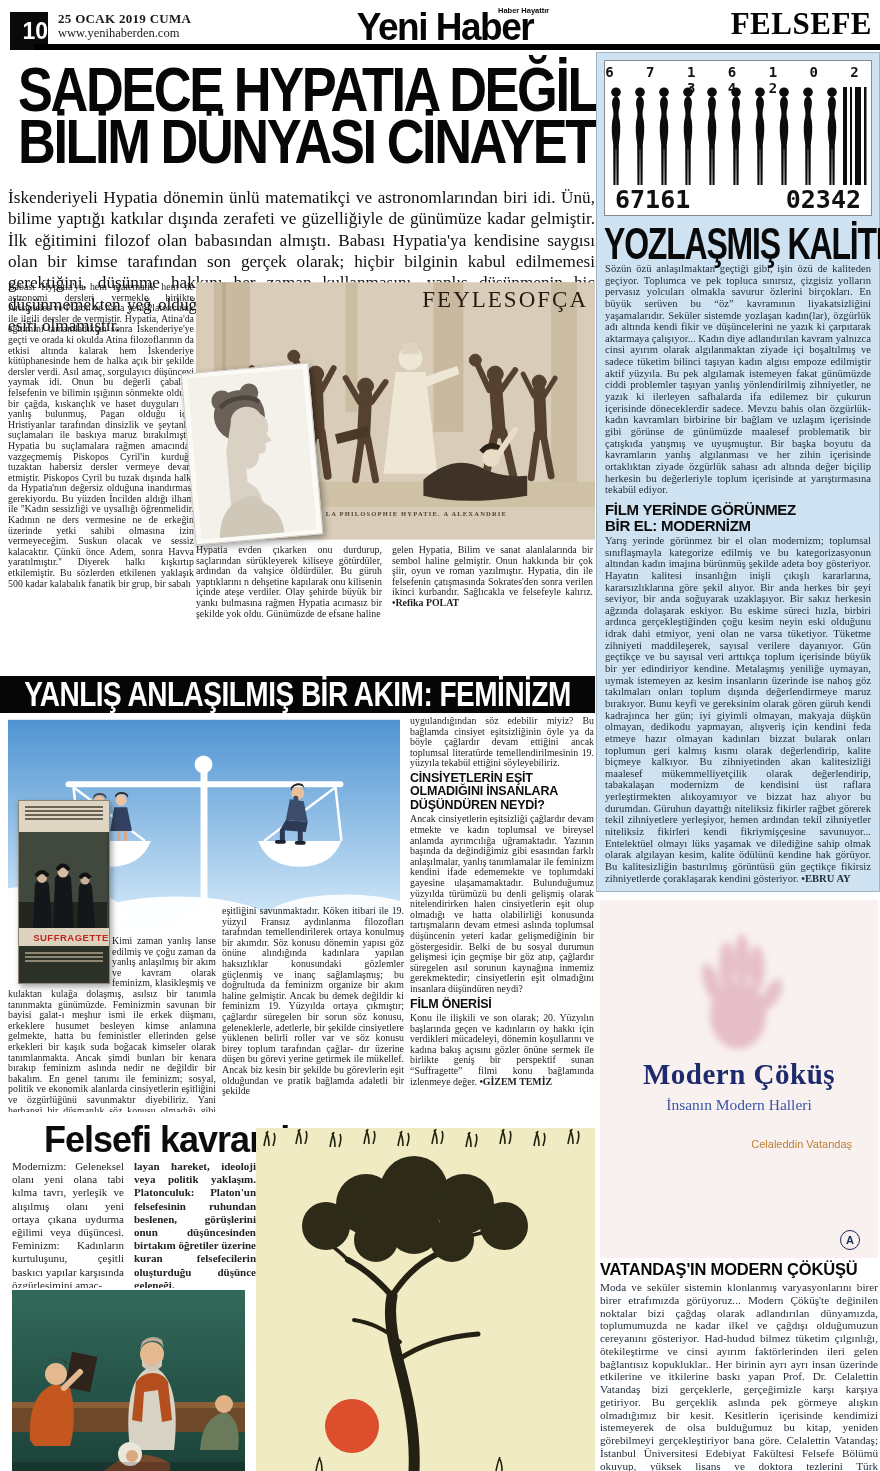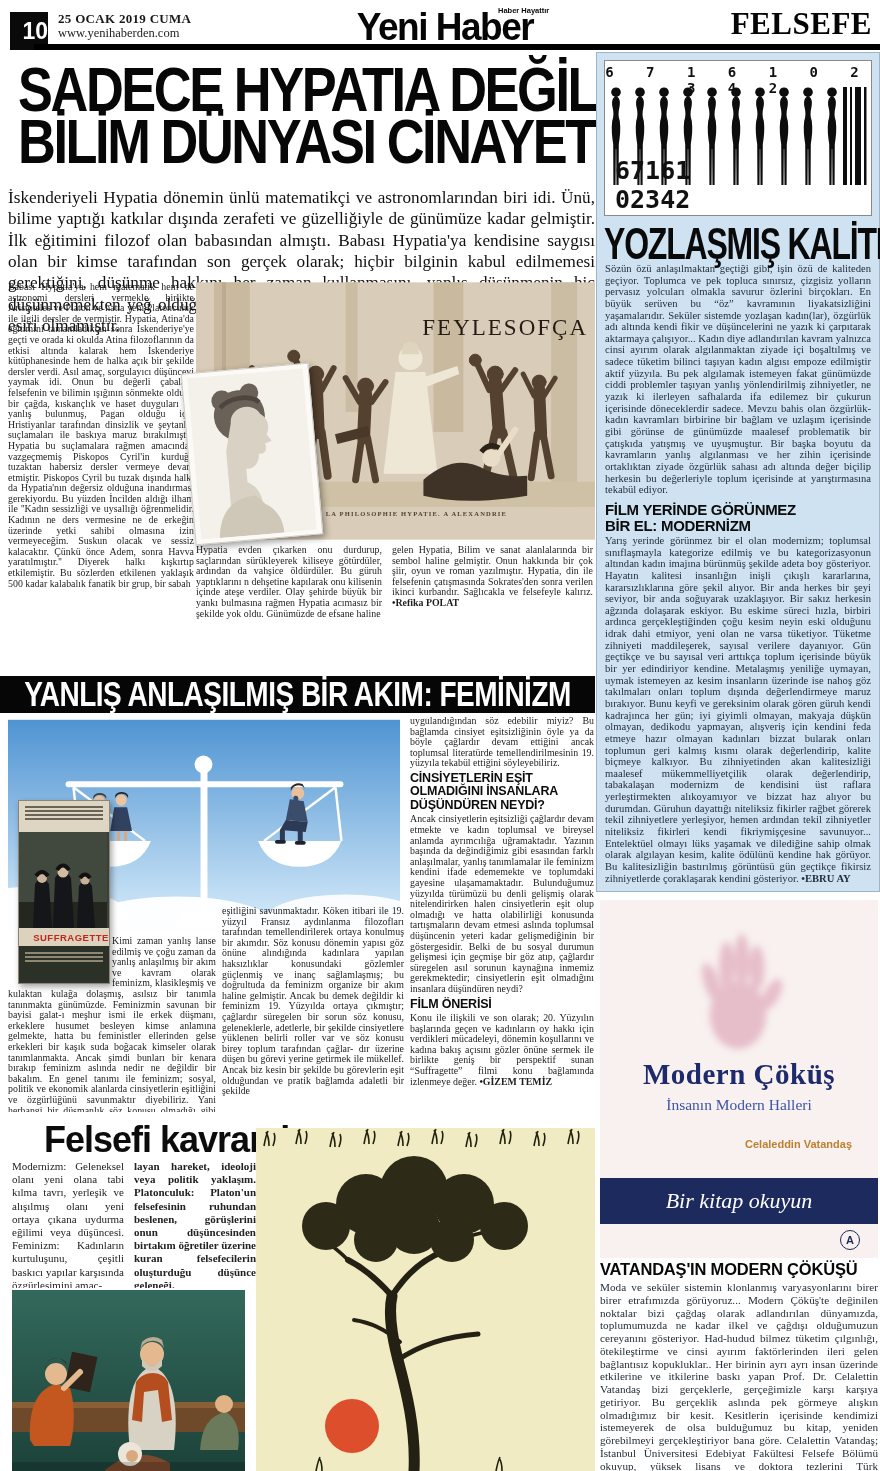--- a/index.html
+++ b/index.html
@@ -27,31 +27,31 @@
               line-height:1.05;letter-spacing:-.3px;color:#0c0c0c;white-space:nowrap;}
   .kav-title{font-family:"Liberation Sans",sans-serif;font-weight:700;font-size:36px;
              letter-spacing:-1px;color:#0c0c0c;white-space:nowrap;transform:scaleY(1.03);
              transform-origin:left top;}
   .kav-txt{font-size:11px;line-height:1.2;text-align:justify;color:#222;}
   .rule{background:#000;}
   .poster{border:1px solid #8d8678;box-shadow:2px 3px 6px rgba(0,0,0,.35);background:#2e332c;}
   .cover{background:#f8f1ef;}
   .cover-title{font-weight:700;font-size:29px;color:#1d2a6b;text-align:center;letter-spacing:.5px;}
   .cover-sub{font-size:15.5px;color:#3a57a8;text-align:center;}
-  .cover-author{font-family:"Liberation Sans",sans-serif;font-weight:700;font-size:11px;color:#bc8033;text-align:left;}
+  .cover-author{font-family:"Liberation Sans",sans-serif;font-weight:400;font-size:11px;color:#bc8033;text-align:left;}
   .cover-band{background:#1d2a5e;color:#fff;font-style:italic;font-size:22px;text-align:center;line-height:46px;}
   .kitap-title{font-family:"Liberation Sans",sans-serif;font-weight:800;font-size:16.5px;
                letter-spacing:-.2px;color:#090909;white-space:nowrap;}
   .capstrip{font-weight:bold;font-size:6.5px;letter-spacing:1.2px;color:#54422e;text-align:center;}
-  .feyles{font-size:23px;letter-spacing:2px;color:#241c14;text-align:right;margin-top:28px;}
+  .feyles{font-size:23px;letter-spacing:2px;color:#241c14;text-align:right;}
   .barcode-box{background:#fff;border:1px solid #8a8a8a;}
   .bc-digits-top{font-family:"DejaVu Sans Mono","Liberation Mono",monospace;font-weight:700;
                  font-size:14px;letter-spacing:12px;text-align:center;color:#111;}
   .bc-digits-bottom{font-family:"DejaVu Sans Mono","Liberation Mono",monospace;font-weight:700;
-                    font-size:25px;color:#111;display:flex;justify-content:space-between;padding:0 10px;flex-direction:column;}
+                    font-size:25px;color:#111;display:flex;justify-content:space-between;padding:0 10px;}
   .sidebar-panel{background:#cfe2f2;border:1px solid #9fb4c6;}
   .portrait-card{background:#fbfaf7;border:1px solid #cfcac2;box-shadow:2px 3px 7px rgba(0,0,0,.4);
                  transform:rotate(-5deg);padding:4px;}
   .poster-title{font-family:"Liberation Sans",sans-serif;font-weight:800;font-size:9.5px;
                 color:#c0271f;text-align:center;letter-spacing:.5px;}
   .tinylines div{height:2px;background:#6b6456;margin:2px 6px;}
 </style>
 </head>
 <body>
 
@@ -392,21 +392,20 @@
       <ellipse cx="42" cy="84" rx="8" ry="22" transform="rotate(-18 42 84)"></ellipse>
       <ellipse cx="58" cy="66" rx="8" ry="26"></ellipse>
       <ellipse cx="74" cy="60" rx="8" ry="28"></ellipse>
       <ellipse cx="90" cy="68" rx="8" ry="24"></ellipse>
       <ellipse cx="106" cy="96" rx="8" ry="18" transform="rotate(28 106 96)"></ellipse>
     </g>
   </svg>
   <div class="cover-title" style="position:absolute;top:158px;left:0;right:0;">Modern Çöküş</div>
   <div class="cover-sub" style="position:absolute;top:196px;left:0;right:0;">İnsanın Modern Halleri</div>
   <div class="cover-author" style="position:absolute;top:238px;right:26px;">Celaleddin Vatandaş</div>
-  <div class="cover-band" style="position:absolute;top:278px;left:0;right:0;height:46px;">Bir kitap okuyun</div>
   <div style="position:absolute;top:330px;right:18px;width:18px;height:18px;border:1.5px solid #1d2a5e;border-radius:50%;
               color:#1d2a5e;font-family:'Liberation Sans',sans-serif;font-weight:700;font-size:11px;
               text-align:center;line-height:18px;">A</div>
 </div>
 
 <div class="abs kitap-title" style="left:600px;top:1260px;">VATANDAŞ'IN MODERN ÇÖKÜŞÜ</div>
 <div class="abs clip" style="left:600px;top:1281px;width:278px;height:190px;font-size:11.2px;line-height:1.14;text-align:justify;color:#232f3a;">
   <span>Moda ve seküler sistemin klonlanmış varyasyonlarını birer birer etrafımızda görüyoruz... Modern Çöküş'te değinilen noktalar bizi çağdaş olarak adlandırılan dünyamızda, toplumumuzda ne kadar ilkel ve çağdışı olduğumuzun cereyanını gösteriyor. Had-hudud bilmez tüketim çılgınlığı, ötekileştirme ve cinsi ayırım faktörlerinden ileri gelen bağlantısız kopukluklar.. Her birinin ayrı ayrı insan üzerinde etkilerine ve itkilerine baskı yapan Prof. Dr. Celalettin Vatandaş bizi gerçeklerle, gerçeğimizle karşı karşıya getiriyor. Bu gerçeklik aslında pek görmeye alışkın olmadığımız bir kesit. Kesitlerin içerisinde kendimizi istemeyerek de olsa bulduğumuz bu kitap, yeniden görebilmeyi gerçekleştiriyor bana göre. Celalettin Vatandaş; İstanbul Üniversitesi Edebiyat Fakültesi Felsefe Bölümü okuyup, yüksek lisans ve doktora tezlerini Türk Modernleşmesi üzerine yapmıştır. Bu derin analizlerine; Sokakta Çalışan Çocuklar, Sokakta Yaşayan Çocuklar, Tarihsel Bir Deneyim Olarak Çok Kültürlülük, Çok Kültürlü Bir Yapıda Toplumlar, Toplumsal Cinsiyet ve Cinsiyet Rollerinin Algılanışı gibi makalelerinde değinmiştir. </span>
 </div>
 

